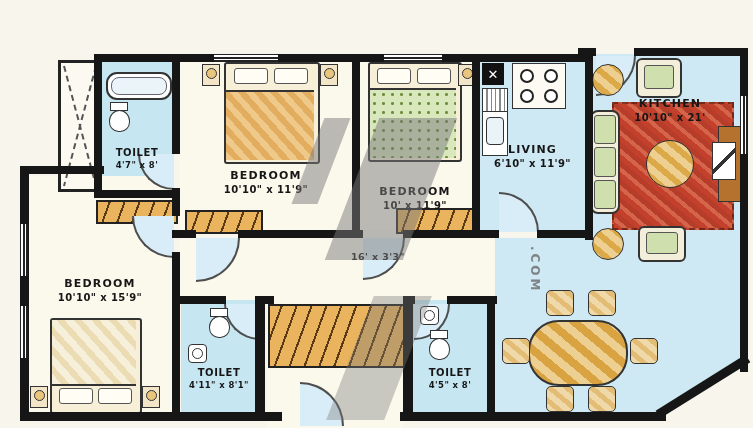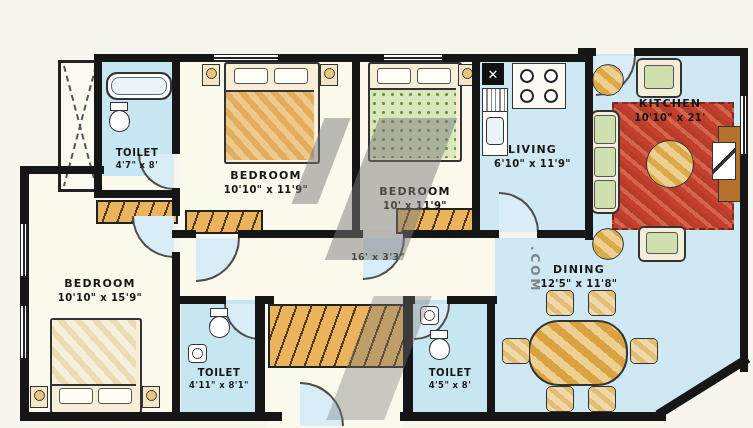--- a/index.html
+++ b/index.html
@@ -228,24 +228,20 @@
     <span class="dm">4'7" x 8'</span>
   </div>
   <div class="lbl small" style="left:181px;top:366px;width:76px;">
     <span class="nm">TOILET</span>
     <span class="dm">4'11" x 8'1"</span>
   </div>
   <div class="lbl small" style="left:409px;top:366px;width:82px;">
     <span class="nm">TOILET</span>
     <span class="dm">4'5" x 8'</span>
   </div>
-  <div class="lbl" style="left:523px;top:262px;width:112px;">
-    <span class="nm">DINING</span>
-    <span class="dm">12'5" x 11'8"</span>
-  </div>
   <div class="lbl" style="left:318px;top:250px;width:120px;">
     <span class="dm" style="font-size:9.5px;">16' x 3'3"</span>
   </div>
 
   <div class="wm-bar" style="left:308px;top:118px;width:26px;height:86px;"></div>
   <div class="wm-bar" style="left:352px;top:118px;width:78px;height:142px;"></div>
   <div class="wm-bar" style="left:350px;top:296px;width:58px;height:124px;background:rgba(122,122,122,.38);"></div>
   <div class="wm-tld" style="left:528px;top:246px;">.COM</div>
 
 </div>

